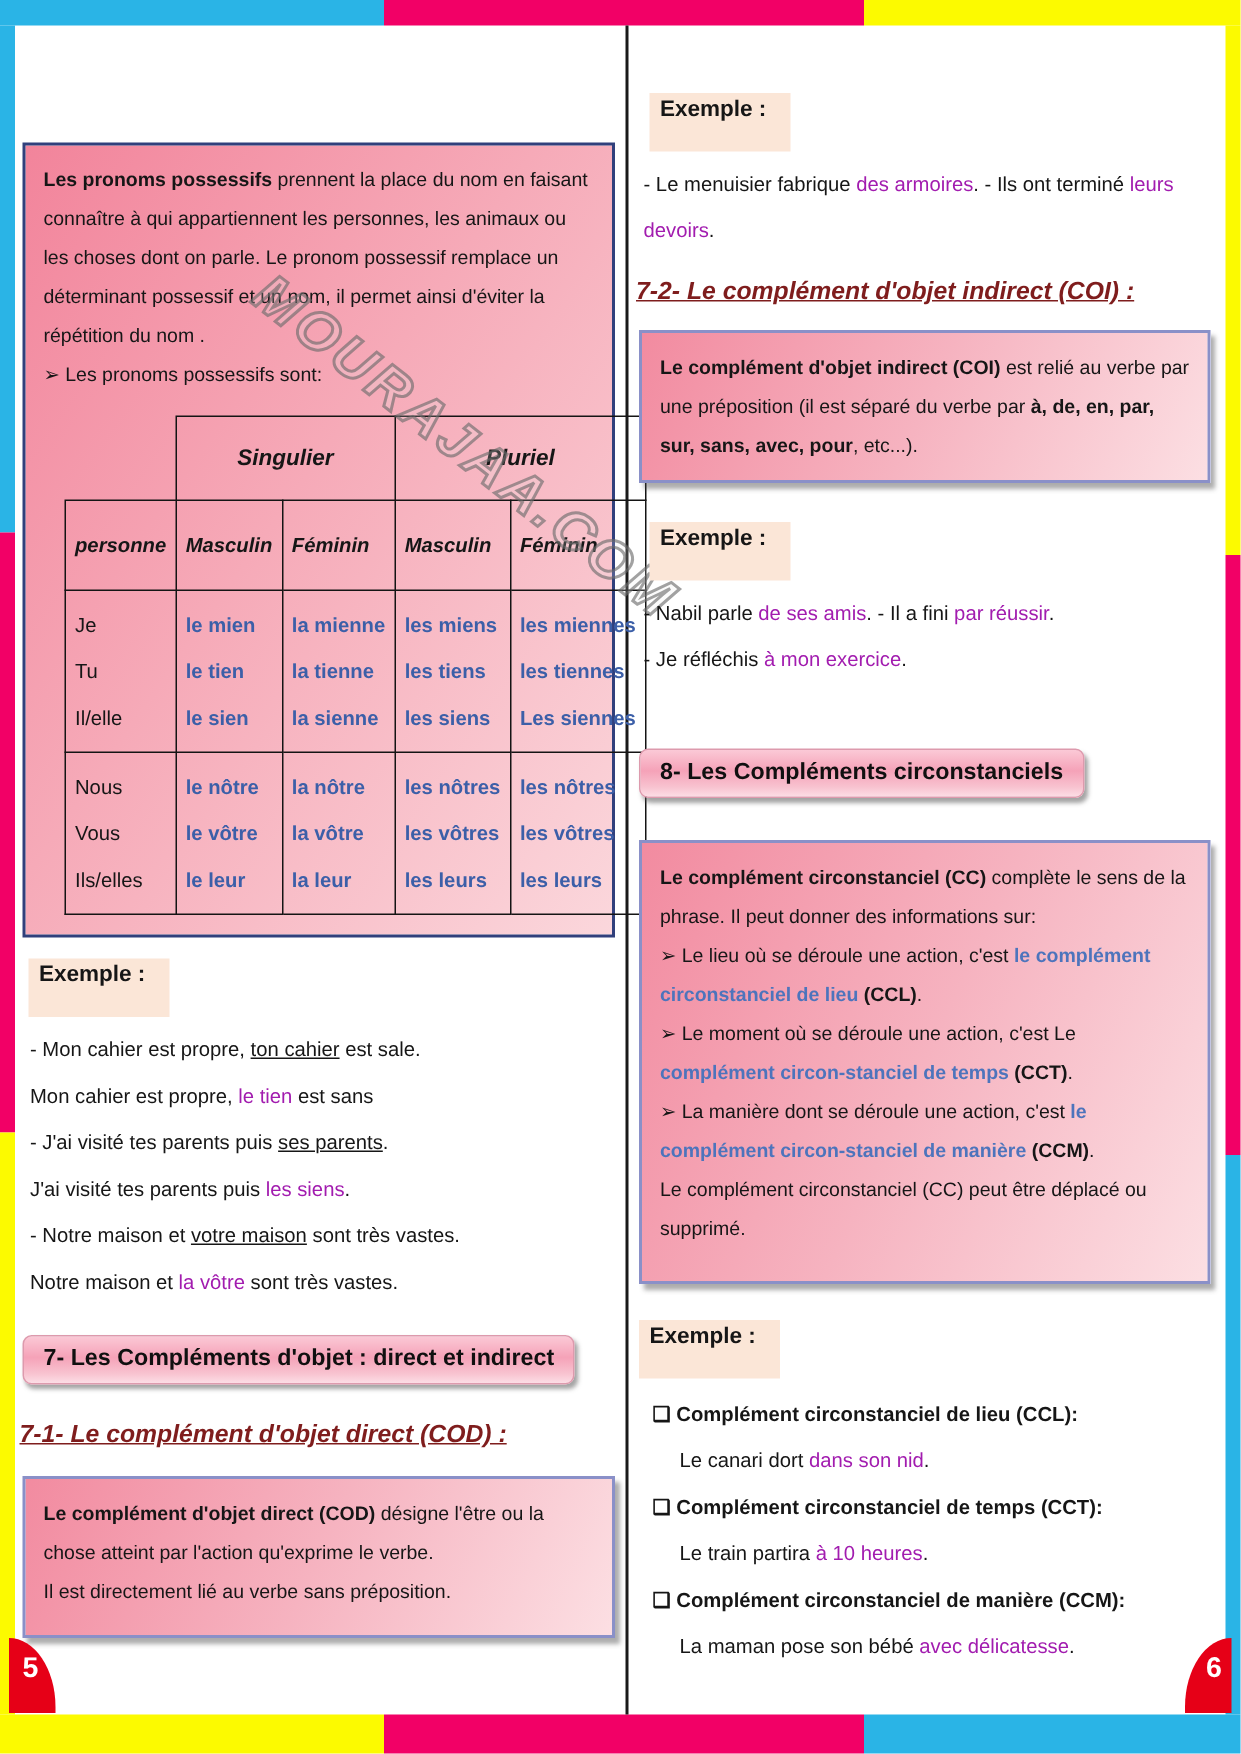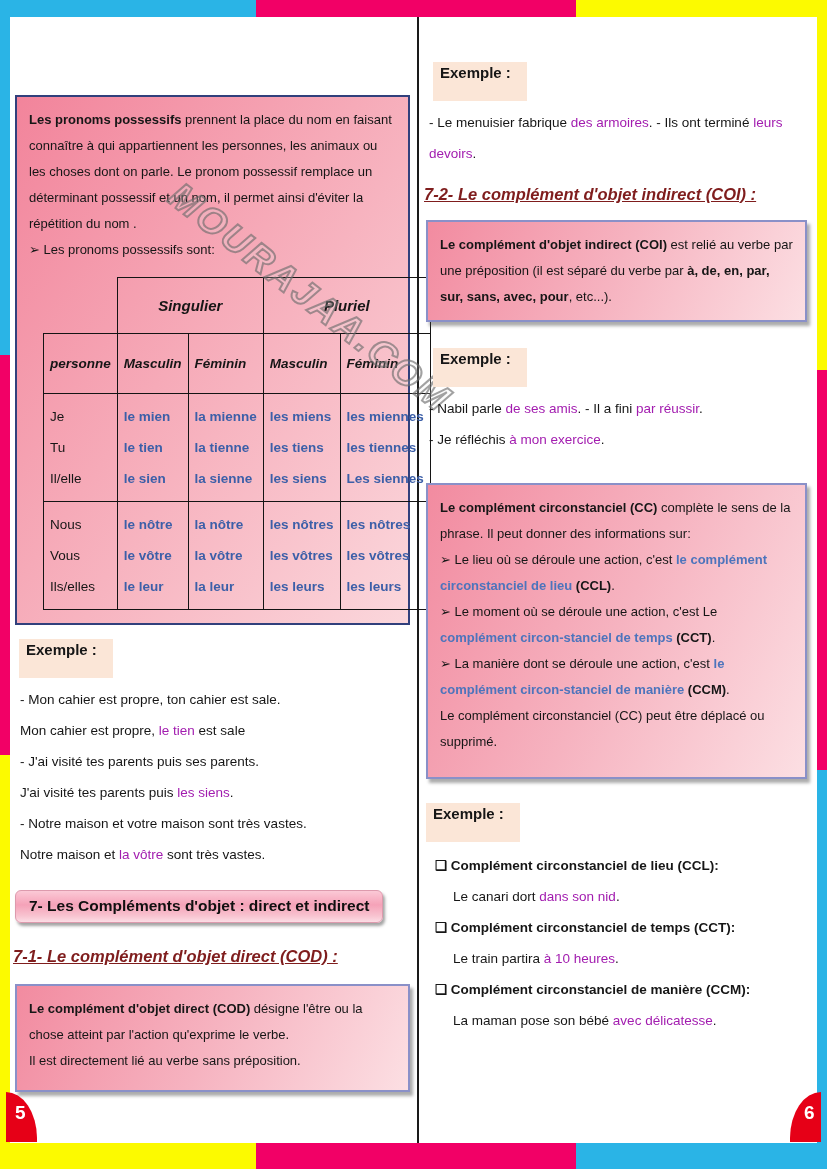--- a/index.html
+++ b/index.html
@@ -65,21 +65,21 @@
     box-shadow:2px 3px 3px rgba(90,90,90,.55);
   }
   .subheading {
     font-weight:bold; font-style:italic; font-size:16.5px;
     text-decoration:underline; color:#7f1d1d;
   }
 
   .red  { color:#a21caf; font-weight:normal; }
   .blue { color:#4d74bc; font-weight:bold; }
   .b    { font-weight:bold;margin-top:16px; }
-  .u    { }
+  .u    { text-decoration:underline; }
 
   .cclist { margin-top:8px; }
   .ccitem-head { font-size:13.5px; line-height:31px; font-weight:bold; padding-left:16px; }
   .ccitem-body { font-size:13.5px; line-height:31px; padding-left:34px; }
 
   
   .tab { position:absolute; bottom:27px; width:31px; height:50px; background:#e60017;
          color:#fff; font-weight:bold; font-size:19px; }
   .tab-left  { left:6px;  border-top-right-radius:100% 92%; padding:10px 0 0 9px; }
   .tab-right { right:6px; border-top-left-radius:100% 92%;  padding:10px 0 0 14px; }
@@ -188,21 +188,21 @@
       </table>
 
     <div class="watermark">MOURAJAA.COM</div>
   </div>
 
   <div style="margin:14px 0 0 9px;">
     <span class="exlabel">Exemple  :</span>
   </div>
   <div class="exlines">
     <div class="exline"><span>- Mon cahier est propre, </span><span class="u">ton cahier</span><span> est sale.</span></div>
-    <div class="exline"><span>Mon cahier est propre, </span><span class="red">le tien</span><span> est sale</span></div>
+    <div class="exline"><span>Mon cahier est propre, </span><span class="red">le tien</span><span> est sans</span></div>
     <div class="exline"><span>-  J'ai visité tes parents puis </span><span class="u">ses parents</span><span>.</span></div>
     <div class="exline"><span>J'ai visité tes parents puis  </span><span class="red">les siens</span><span>.</span></div>
     <div class="exline"><span>-  Notre maison et </span><span class="u">votre maison</span><span> sont très vastes.</span></div>
     <div class="exline"><span>Notre maison et  </span><span class="red">la vôtre</span><span>  sont  très vastes.</span></div>
   </div>
 
   <div style="margin:20px 0 0 5px;">
     <span class="secheader">7- Les Compléments d'objet : direct et indirect</span>
   </div>
 
@@ -235,20 +235,23 @@
   </div>
 
   <div style="margin:26px 0 0 14px;">
     <span class="exlabel">Exemple  :</span>
   </div>
   <div class="exlines">
     <div class="exline"><span>-   Nabil parle </span><span class="red">de ses amis</span><span>.   - Il a fini </span><span class="red">par réussir</span><span>.</span></div>
     <div class="exline"><span>-   Je réfléchis  </span><span class="red">à mon exercice</span><span>.</span></div>
   </div>
 
+  <div style="margin:44px 0 0 7px;">
+    <span class="secheader">8- Les Compléments circonstanciels</span>
+  </div>
 
   <div class="innerbox" style="margin:28px 10px 0 7px; min-height:296px;">
     <div><span class="b">Le complément circonstanciel  (CC)</span><span>  complète le sens de la phrase. Il peut donner des informations  sur:</span></div>
     <div><span>➢ Le lieu où se déroule une action, c'est  </span><span class="blue">le complément circonstanciel de lieu </span><span class="b">(CCL)</span><span>.</span></div>
     <div><span>➢ Le moment où se déroule une action, c'est Le </span><span class="blue">complément circon-stanciel de temps </span><span class="b">(CCT)</span><span>.</span></div>
     <div><span>➢ La manière dont se déroule  une action, c'est </span><span class="blue">le complément circon-stanciel de manière </span><span class="b">(CCM)</span><span>.</span></div>
     <div><span>Le complément  circonstanciel  (CC) peut être déplacé ou supprimé.</span></div>
   </div>
 
   <div style="margin:24px 0 0 7px;">

